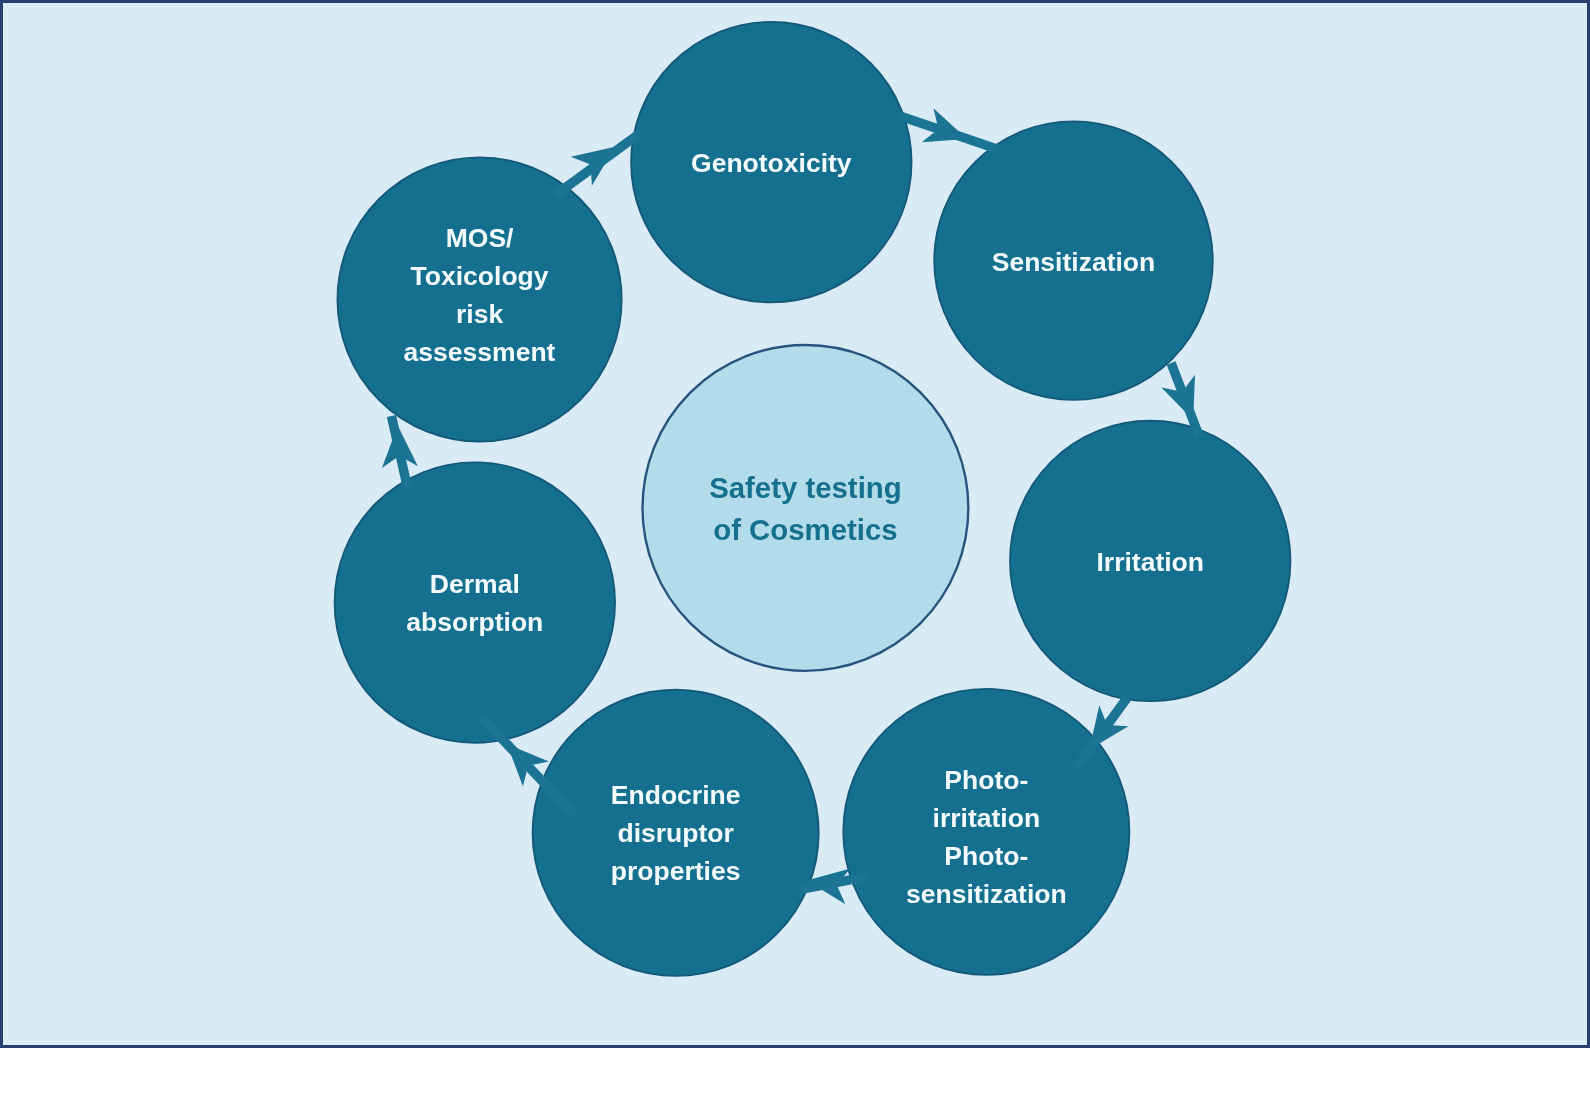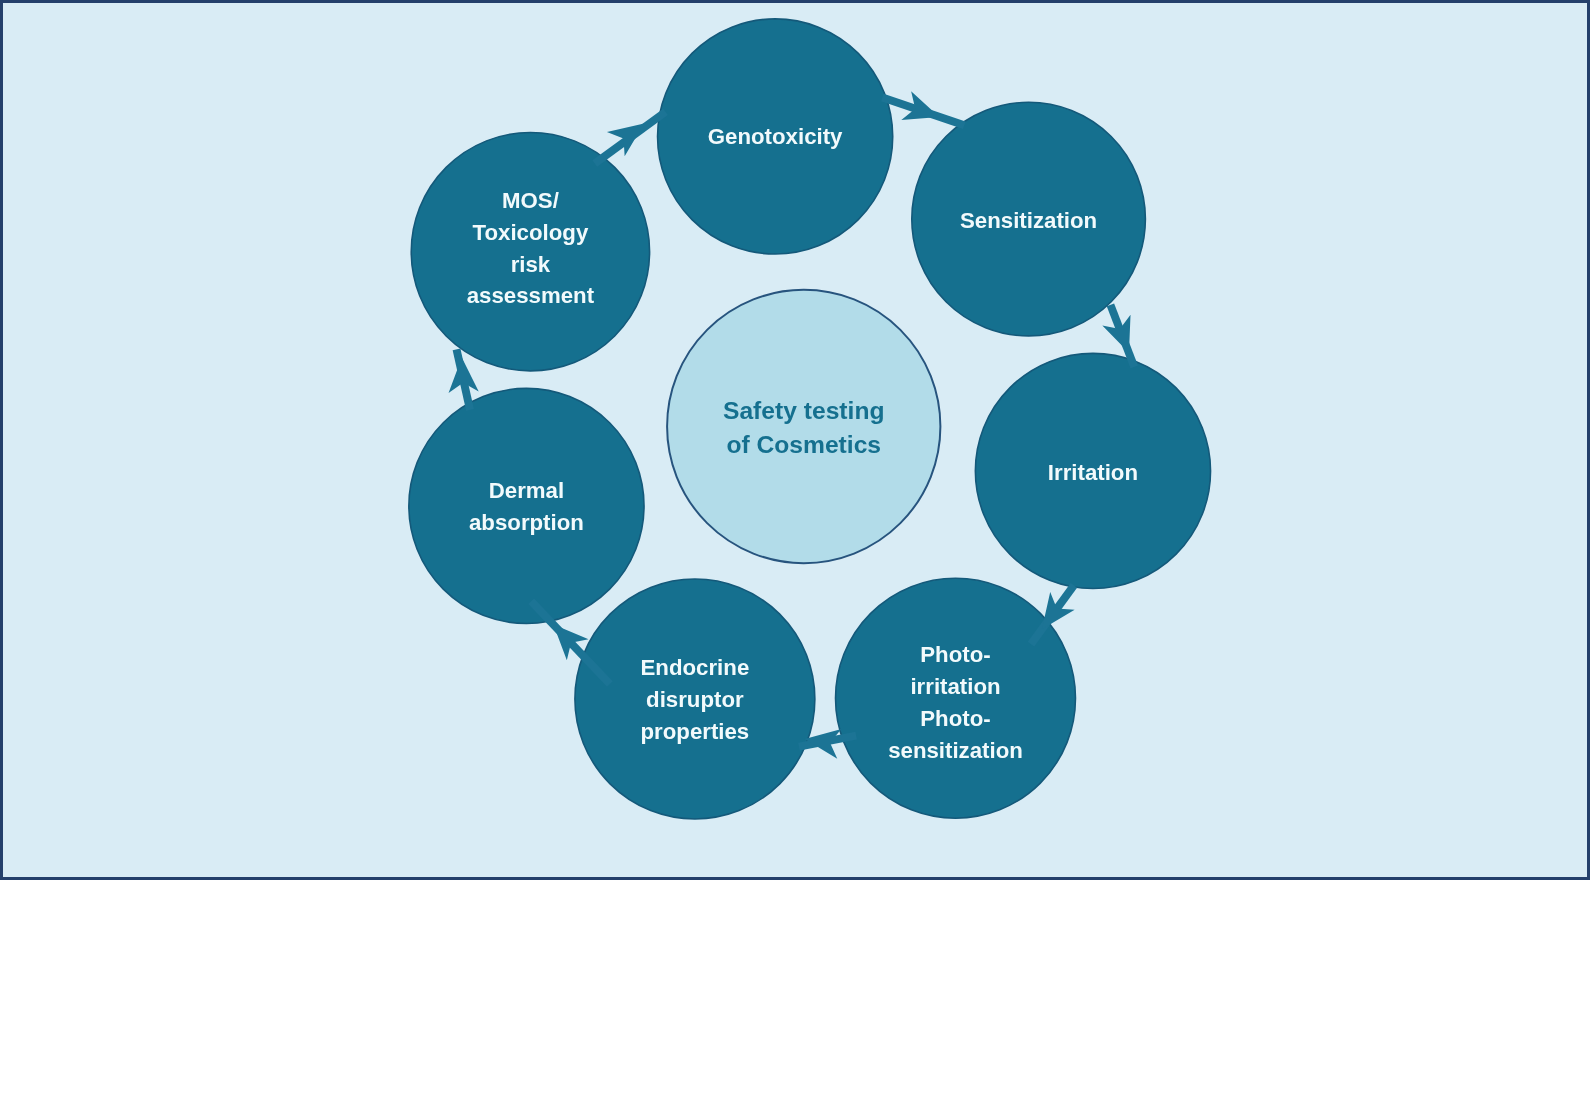--- a/index.html
+++ b/index.html
@@ -4,21 +4,21 @@
 <style>
   html, body {
     margin: 0;
     padding: 0;
     background: #ffffff;
     font-family: "Liberation Sans", sans-serif;
   }
   .canvas {
     position: relative;
     width: 1590px;
-    height: 880px;
+    height: 1048px;
     box-sizing: border-box;
     border: 3px solid #24406b;
     background: #d9ecf5;
     overflow: hidden;
   }
   .canvas svg {
     display: block;
     width: 100%;
     height: 100%;
   }

